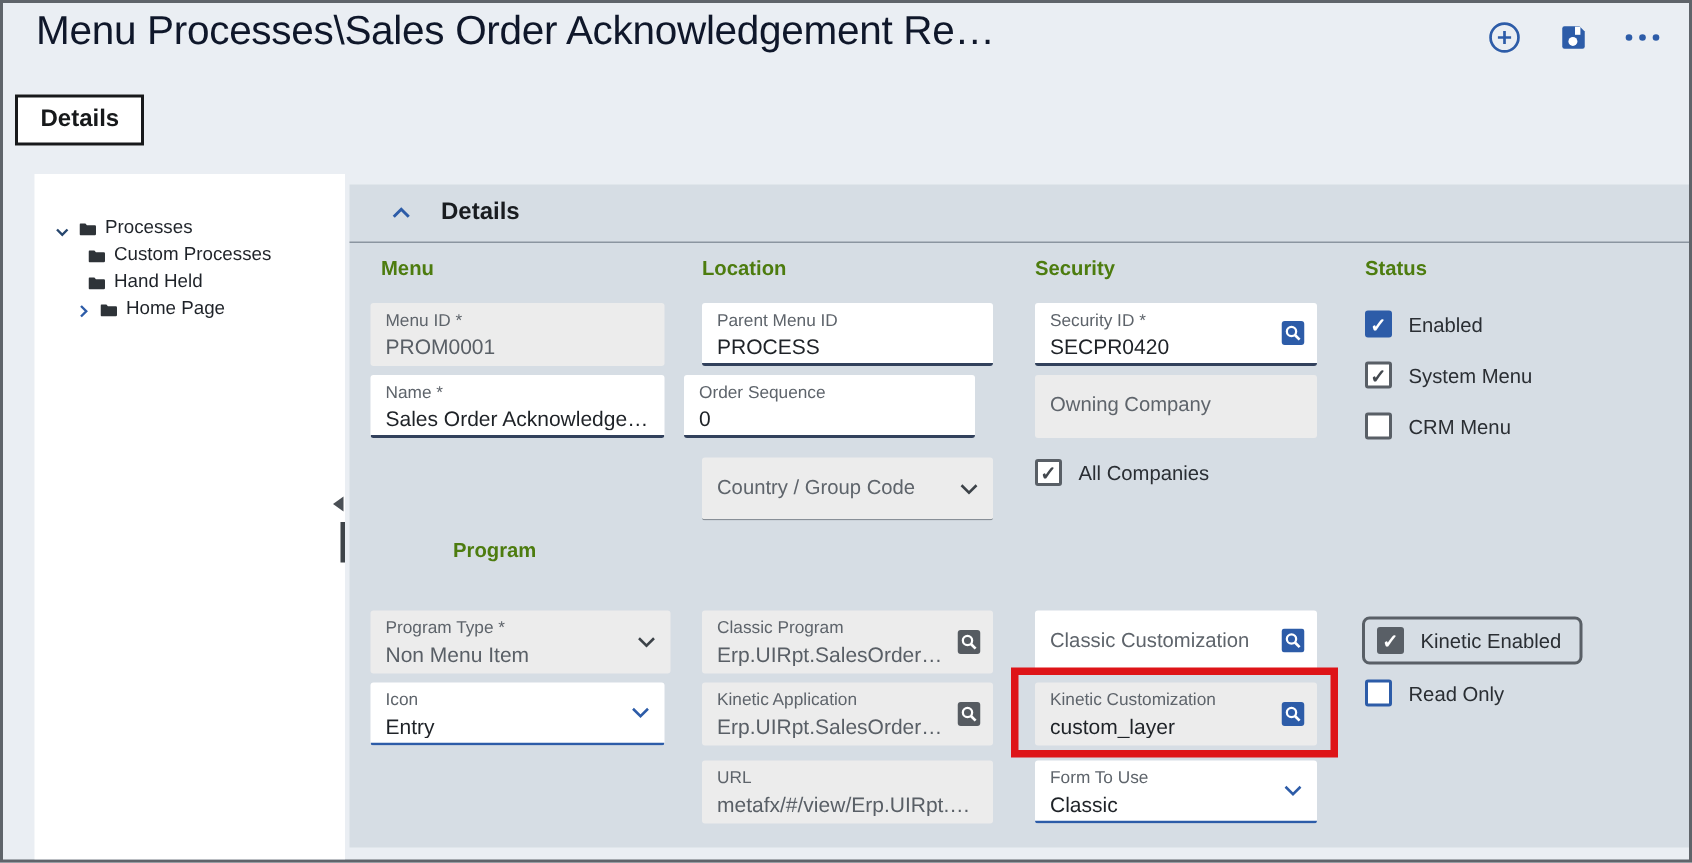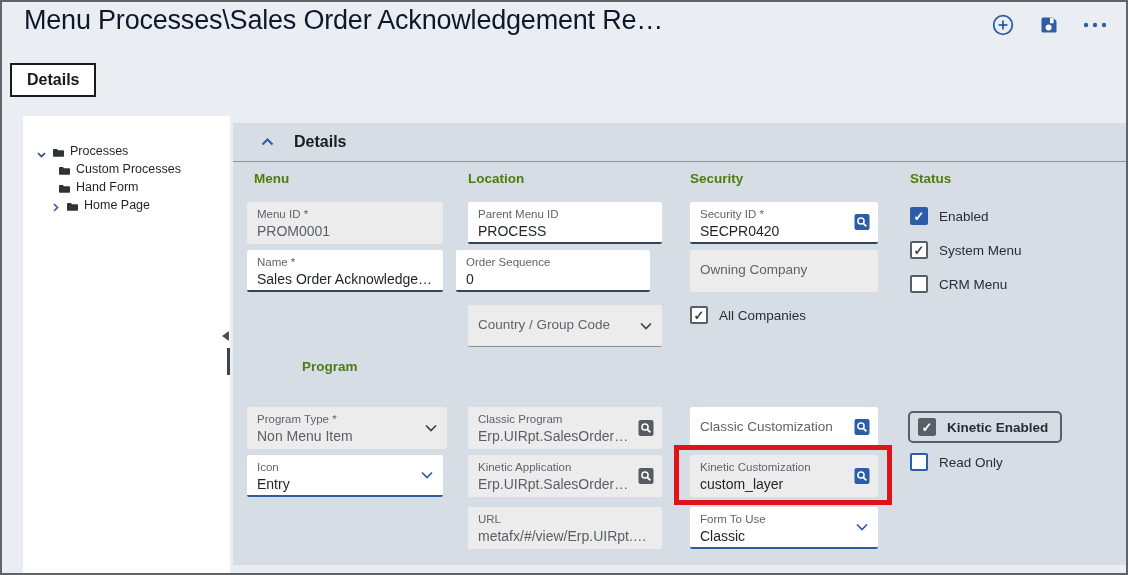--- a/index.html
+++ b/index.html
@@ -111,21 +111,21 @@
           </svg>
         </span>
       <span>Custom Processes</span>
     </div>
     <div class="tree-row" style="left:36px;top:60px;">
       <span class="tw">
           <svg width="14" height="11" viewBox="0 0 14 11">
             <path d="M0 2 Q0 1 1 1 H5 L6.3 2.6 H13 Q14 2.6 14 3.6 V10 Q14 11 13 11 H1 Q0 11 0 10 Z" fill="#2e3338"></path>
           </svg>
         </span>
-      <span>Hand Form</span>
+      <span>Hand Held</span>
     </div>
     <div class="tree-row" style="left:27px;top:78px;">
       <span class="tw">
           <svg width="6" height="9" viewBox="0 0 6 9">
             <polyline points="1,1 4.5,4.5 1,8" fill="none" stroke="#2d5ca8" stroke-width="1.6"></polyline>
           </svg>
         </span>
       <span class="tw">
           <svg width="14" height="11" viewBox="0 0 14 11">
             <path d="M0 2 Q0 1 1 1 H5 L6.3 2.6 H13 Q14 2.6 14 3.6 V10 Q14 11 13 11 H1 Q0 11 0 10 Z" fill="#2e3338"></path>
@@ -235,21 +235,21 @@
     <div class="field white center" style="left:457px;top:284px;width:188px;">
       <div class="lbl">Classic Customization</div>
       <span class="badge">
           <svg width="16" height="16" viewBox="0 0 16 16">
             <rect x="0.5" y="0" width="15" height="16" rx="2" fill="#2d5ca8"></rect>
             <circle cx="7" cy="7" r="3.1" fill="none" stroke="#ffffff" stroke-width="1.5"></circle>
             <line x1="9.3" y1="9.3" x2="12.4" y2="12.4" stroke="#ffffff" stroke-width="1.8"></line>
           </svg>
         </span>
     </div>
-    <div class="focus-wrap" style="left:675px;top:288px;font-weight:bold;">
+    <div class="focus-wrap" style="left:675px;top:288px;">
       <span class="box darkfill checked"></span>
       <span class="cb-lbl">Kinetic Enabled</span>
     </div>
 
     <div class="field white bluebord" style="left:14px;top:332px;width:196px;">
       <div class="lbl">Icon</div>
       <div class="val">Entry</div>
       <span class="dd">
           <svg width="12" height="8" viewBox="0 0 12 8">
             <polyline points="1,1.5 6,6.5 11,1.5" fill="none" stroke="#2d5ca8" stroke-width="1.7"></polyline>

